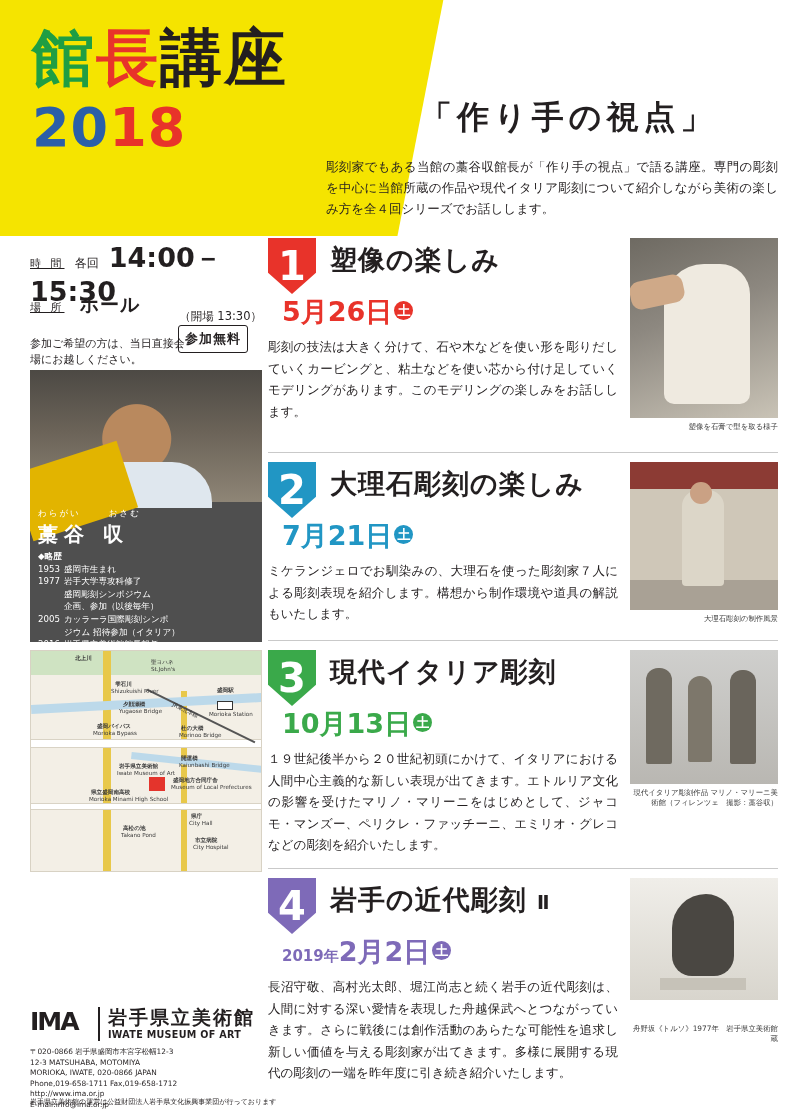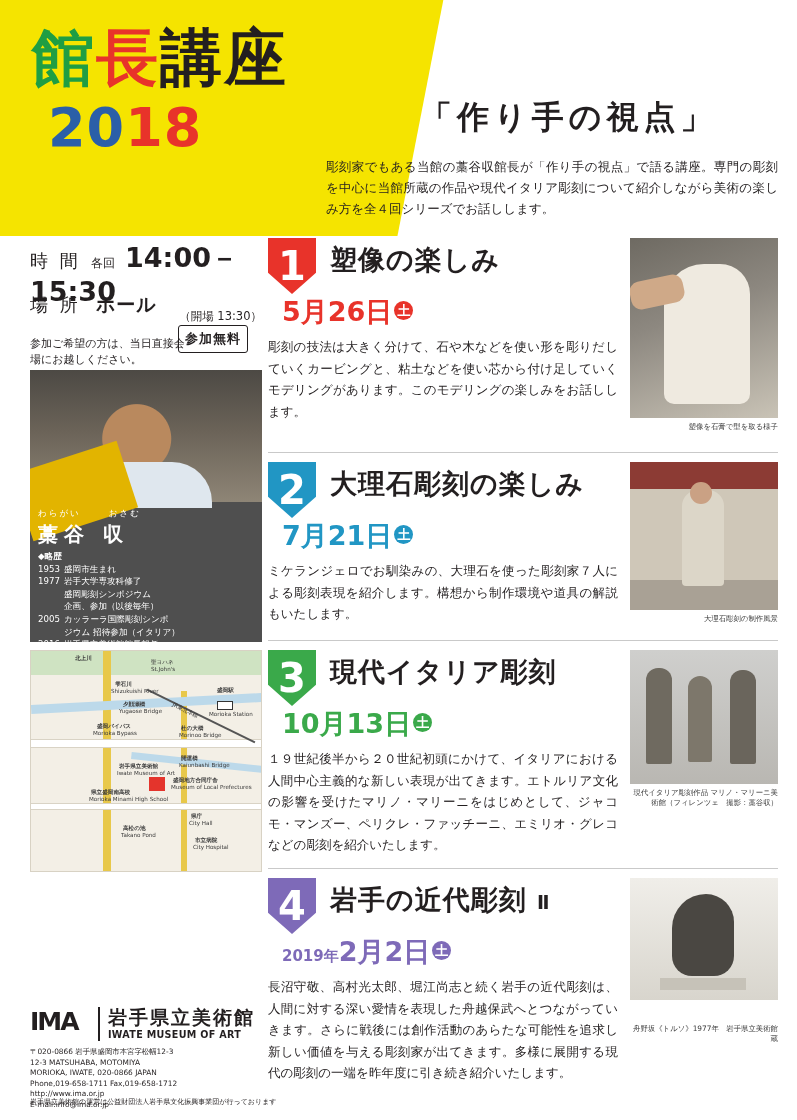--- a/index.html
+++ b/index.html
@@ -28,42 +28,42 @@
     position:absolute; left:32px; top:26px;
     font-size:62px; line-height:64px; font-weight:bold;
     letter-spacing:2px;
     font-family:Liberation Serif, serif;
   }
   .title-main .c1 { color:#1f9e43; }
   .title-main .c2 { color:#e8332a; }
   .title-main .c3 { color:#231f20; }
   .title-year {
     position:absolute; left:32px; top:96px;
-    font-size:54px; font-weight:bold; letter-spacing:1px;margin-left:16px;
+    font-size:54px; font-weight:bold; letter-spacing:1px;
   }
   .title-year .y1 { color:#2b5fa8; }
   .title-year .y2 { color:#e8332a; }
 
   .subtitle {
     position:absolute; left:420px; top:96px;
     font-size:32px; font-weight:bold; letter-spacing:5px;
     color:#231f20;
   }
   .lead {
     position:absolute; left:326px; top:156px; width:452px;
     font-size:12.5px; line-height:21px; color:#231f20;
     text-align:justify;
   }
 
   
   .time-row {
     position:absolute; left:30px; top:240px; width:250px;
     font-size:13px;
   }
-  .time-label { font-size:18px; letter-spacing:3px; }
+  .time-label { font-size:11px; letter-spacing:3px;text-decoration:underline; }
   .time-value { font-size:27px; font-weight:bold; letter-spacing:0px; }
   .open-time { font-size:11.5px; text-align:right; width:232px; margin-top:2px;}
   .place-row { position:absolute; left:30px; top:292px; font-size:13px; letter-spacing:3px;}
   .place-value { font-size:19px; font-weight:bold; letter-spacing:1px; }
   .apply-note {
     position:absolute; left:30px; top:336px; width:160px;
     font-size:11px; line-height:16px;
   }
   .free-badge {
     position:absolute; left:178px; top:325px;

